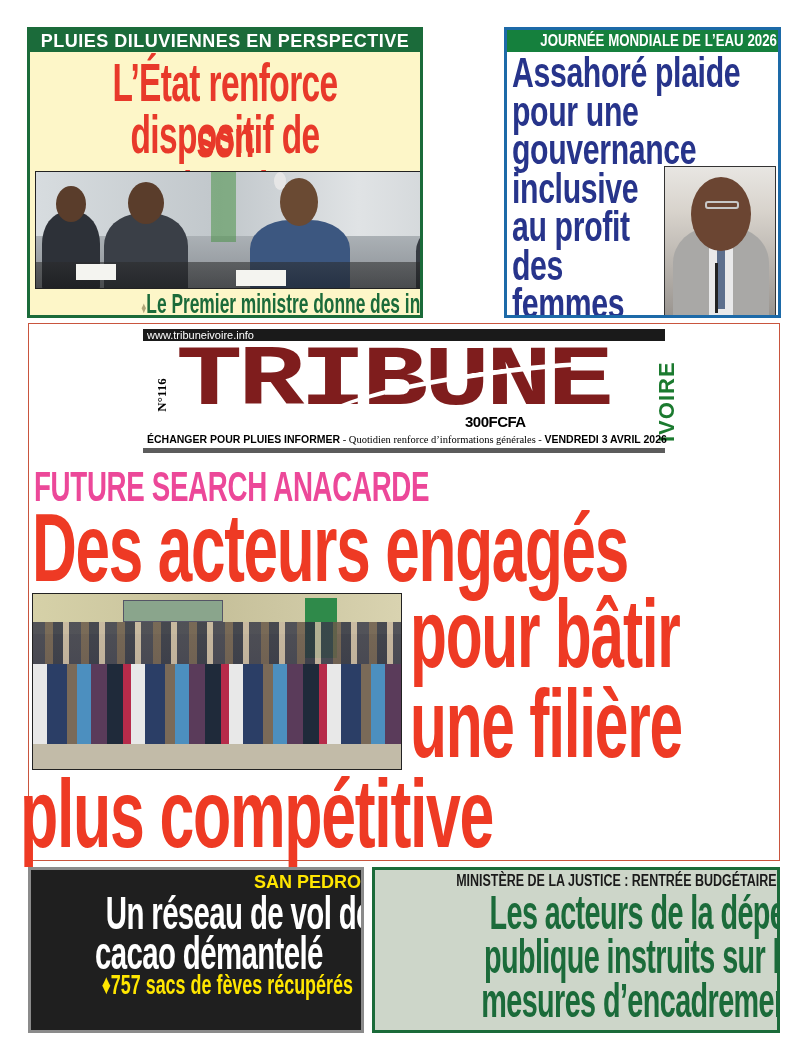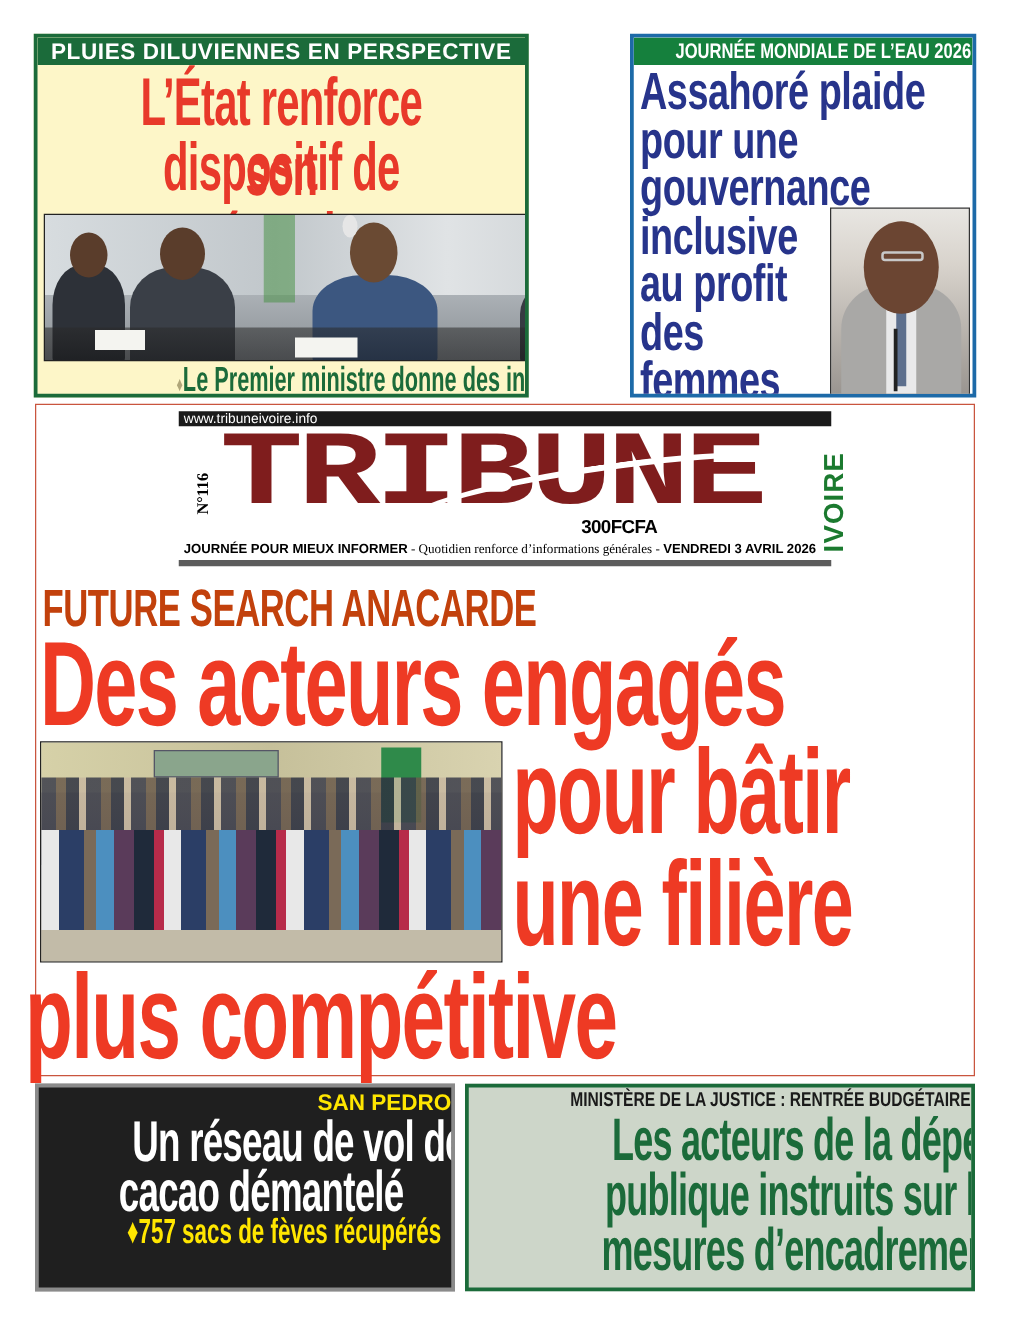--- a/index.html
+++ b/index.html
@@ -34,21 +34,21 @@
   #mast .logo span { font-size: 98px; display: inline-block; transform: scaleX(1.13) scaleY(0.86); transform-origin: left top; letter-spacing: -4px; line-height: 98px; }
   #mast .swoosh { position: absolute; left: 180px; top: 42px; width: 330px; height: 46px; border: 5px solid #fff; border-radius: 50%; transform: rotate(-8deg); border-left-color: transparent; border-bottom-color: transparent; }
   #mast .issue { position: absolute; left: -6px; top: 58px; font-family: "Liberation Serif", serif; font-weight: bold; font-size: 13px; transform: rotate(-90deg); transform-origin: center; width: 50px; text-align: center; }
   #mast .price { position: absolute; left: 322px; top: 84px; font-size: 15px; font-weight: bold; letter-spacing: -0.5px; }
   #mast .ivoire { position: absolute; left: 484px; top: 60px; color: #1b7a2f; font-weight: 900; font-size: 22px; transform: rotate(-90deg); transform-origin: center; width: 80px; text-align: center; letter-spacing: 1px; }
   #mast .slogan { position: absolute; left: 4px; top: 104px; width: 522px; font-size: 10.5px; white-space: nowrap; font-family: "Liberation Serif", serif; }
   #mast .slogan b { font-family: "Liberation Sans", sans-serif; font-weight: bold; font-size: 10.5px; }
   #mast .rule { position: absolute; left: 0; top: 119px; width: 522px; height: 5px; background: #5c5c5c; }
 
   
-  #kicker-main { position: absolute; left: 34px; top: 466px; color: #c2410c; }
+  #kicker-main { position: absolute; left: 34px; top: 466px; color: #ec4899; }
   #kicker-main span { font-size: 42px; font-weight: bold; display: inline-block; transform: scaleX(0.66); transform-origin: left top; line-height: 42px; white-space: nowrap; letter-spacing: -0.5px; }
   .red-hl { position: absolute; color: #ee3a24; }
   .red-hl span { font-size: 96px; font-weight: bold; display: inline-block; transform-origin: left top; line-height: 96px; white-space: nowrap; letter-spacing: -2px; }
   #hl1 { left: 32px; top: 500px; } #hl1 span { transform: scaleX(0.646); }
   #hl2 { left: 410px; top: 586px; } #hl2 span { transform: scaleX(0.63); }
   #hl3 { left: 410px; top: 676px; } #hl3 span { transform: scaleX(0.63); }
   #hl4 { left: 20px; top: 766px; text-decoration: underline; } #hl4 span { transform: scaleX(0.652); }
   #group-photo { position: absolute; left: 32px; top: 593px; width: 370px; height: 177px; border: 1px solid #222; background: linear-gradient(180deg, #c7c6a6 0%, #a8a08a 30%, #6c6a78 60%, #b5a88f 100%); overflow: hidden; }
 
   
@@ -123,21 +123,21 @@
 
 <div id="main"></div>
 
 <header id="mast">
   <div class="url">www.tribuneivoire.info</div>
   <div class="logo"><span>TRIBUNE</span></div>
   <div class="swoosh"></div>
   <div class="issue">N°116</div>
   <div class="price">300FCFA</div>
   <div class="ivoire">IVOIRE</div>
-  <div class="slogan"><b>JOURNÉE POUR MIEUX INFORMER</b><span> - Quotidien renforce d’informations générales - </span><b>VENDREDI 3 AVRIL 2026</b></div>
+  <div class="slogan"><b>ÉCHANGER POUR PLUIES INFORMER</b><span> - Quotidien renforce d’informations générales - </span><b>VENDREDI 3 AVRIL 2026</b></div>
   <div class="rule"></div>
 </header>
 
 <div id="kicker-main"><span>FUTURE SEARCH ANACARDE</span></div>
 <h1 id="hl1" class="red-hl"><span>Des acteurs engagés</span></h1>
 <h1 id="hl2" class="red-hl"><span>pour bâtir</span></h1>
 <h1 id="hl3" class="red-hl"><span>une filière</span></h1>
 <h1 id="hl4" class="red-hl"><span>plus compétitive</span></h1>
 
 <div id="group-photo" title="Group photo of workshop participants">

